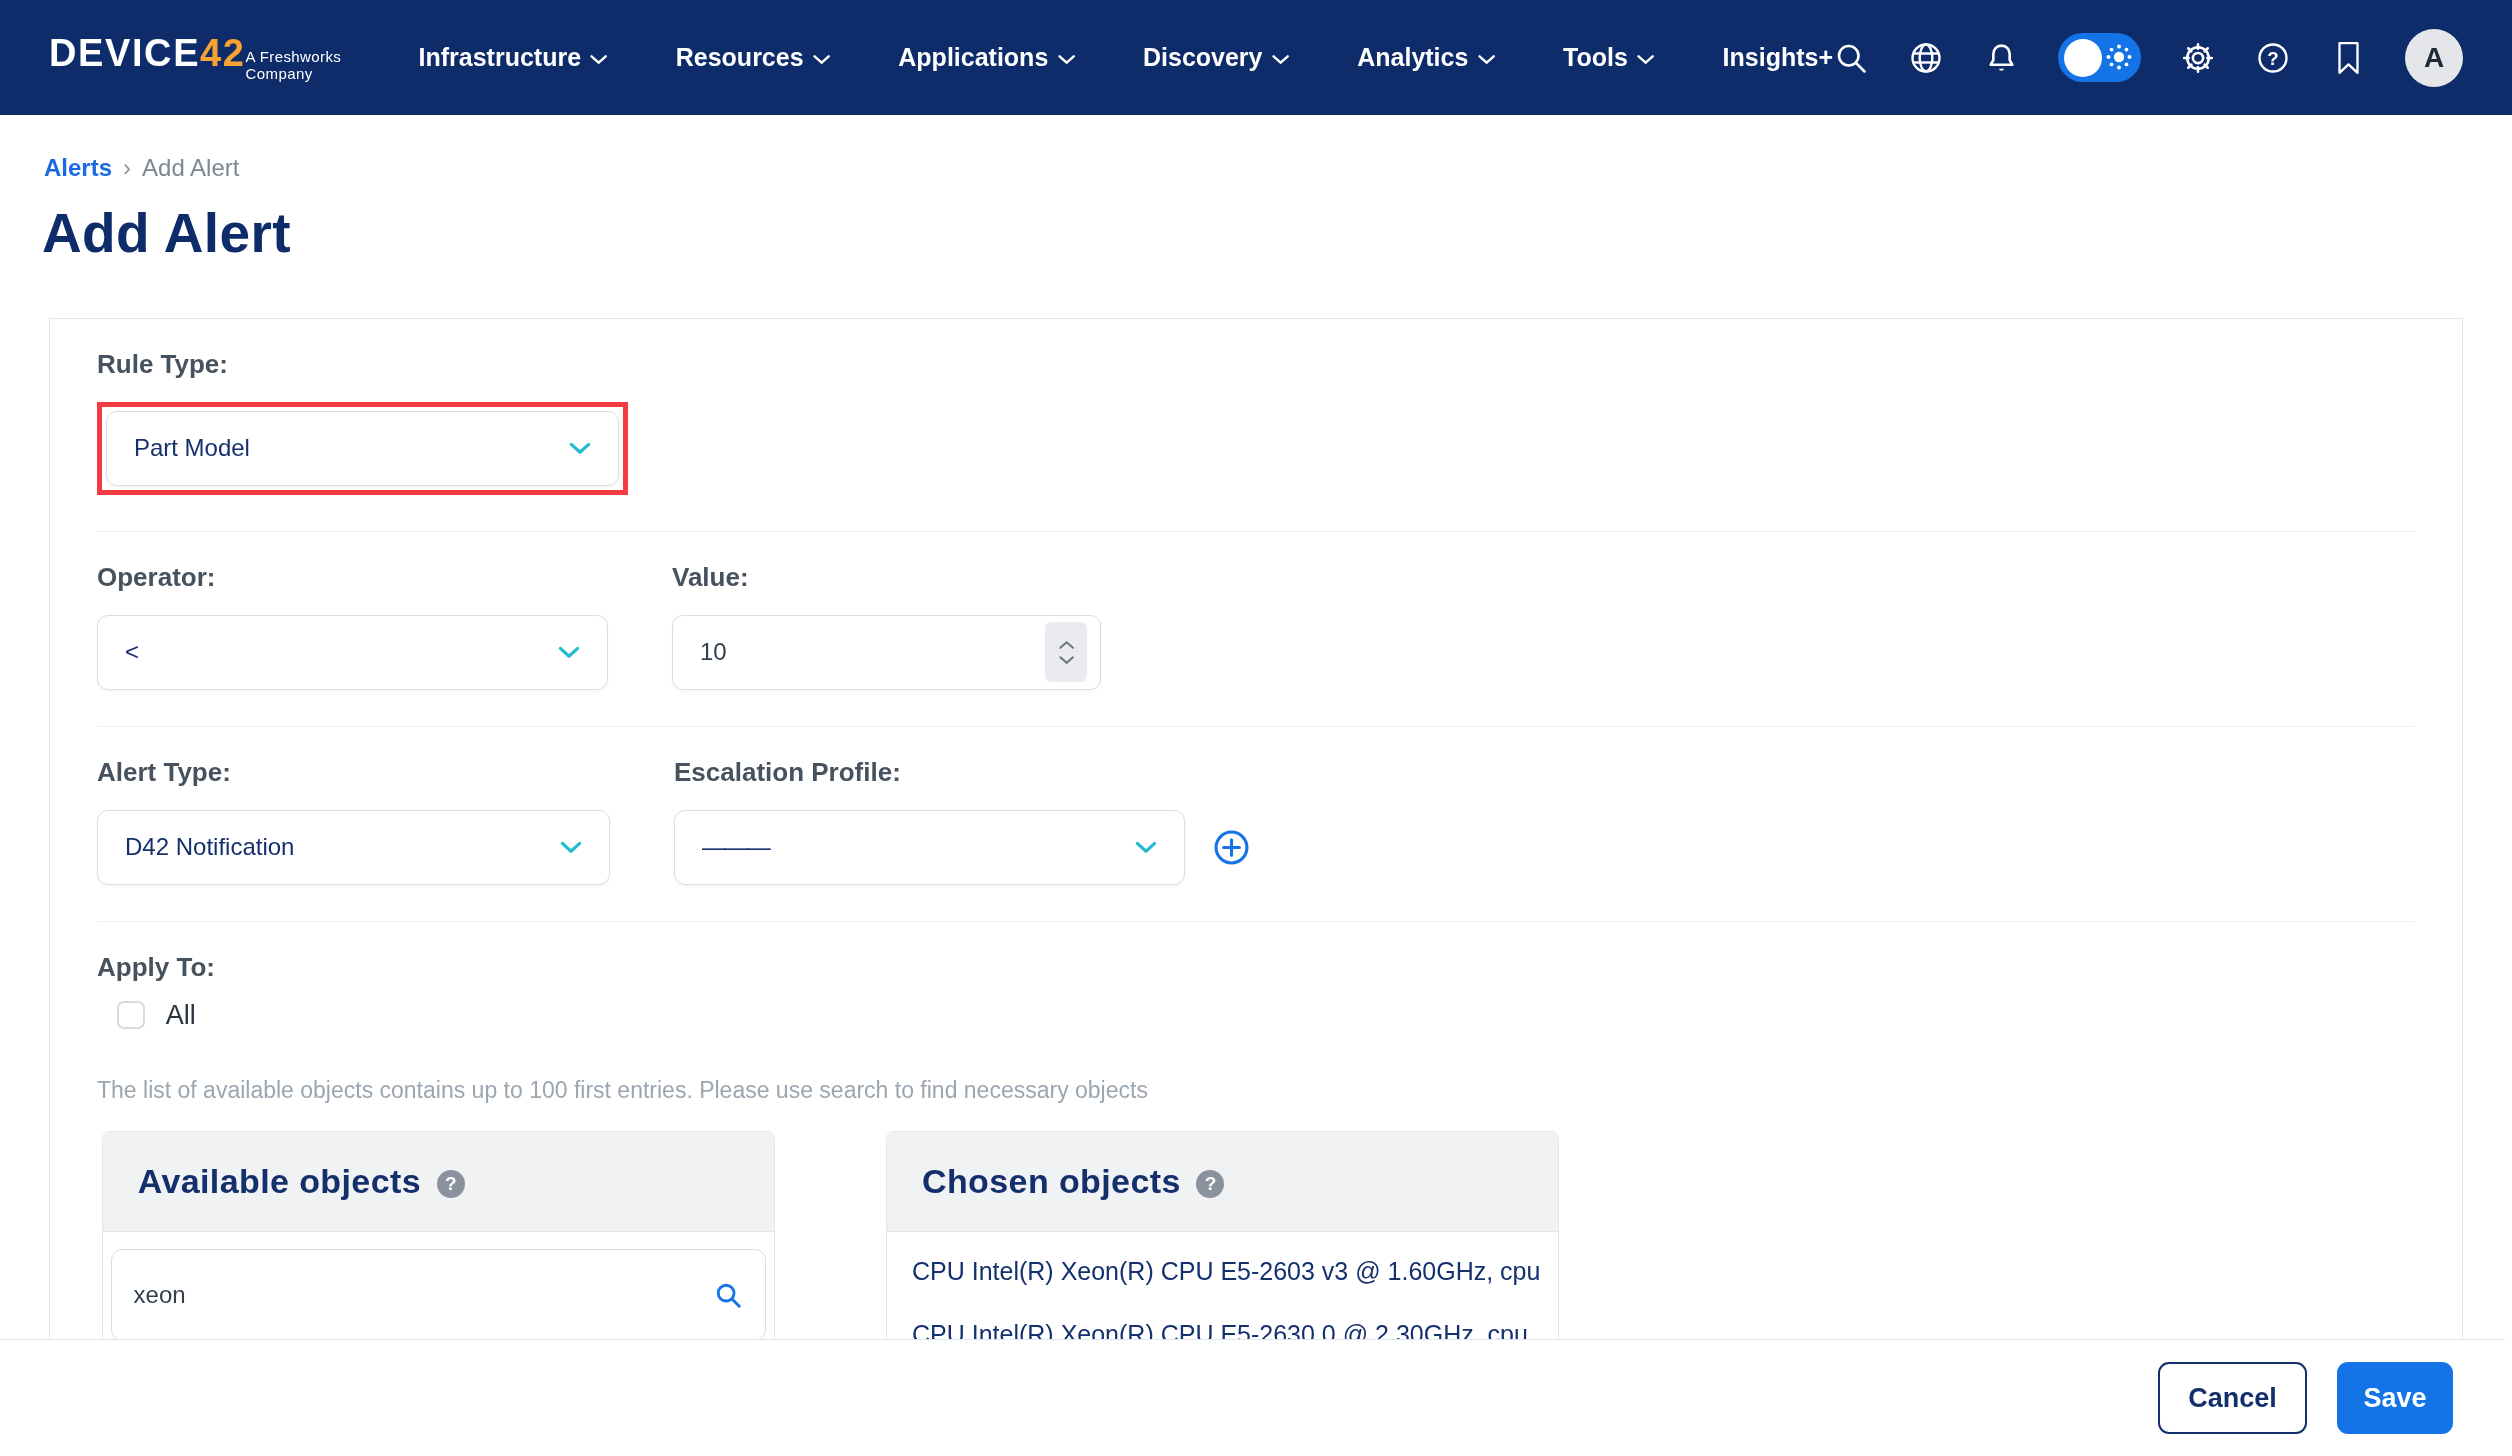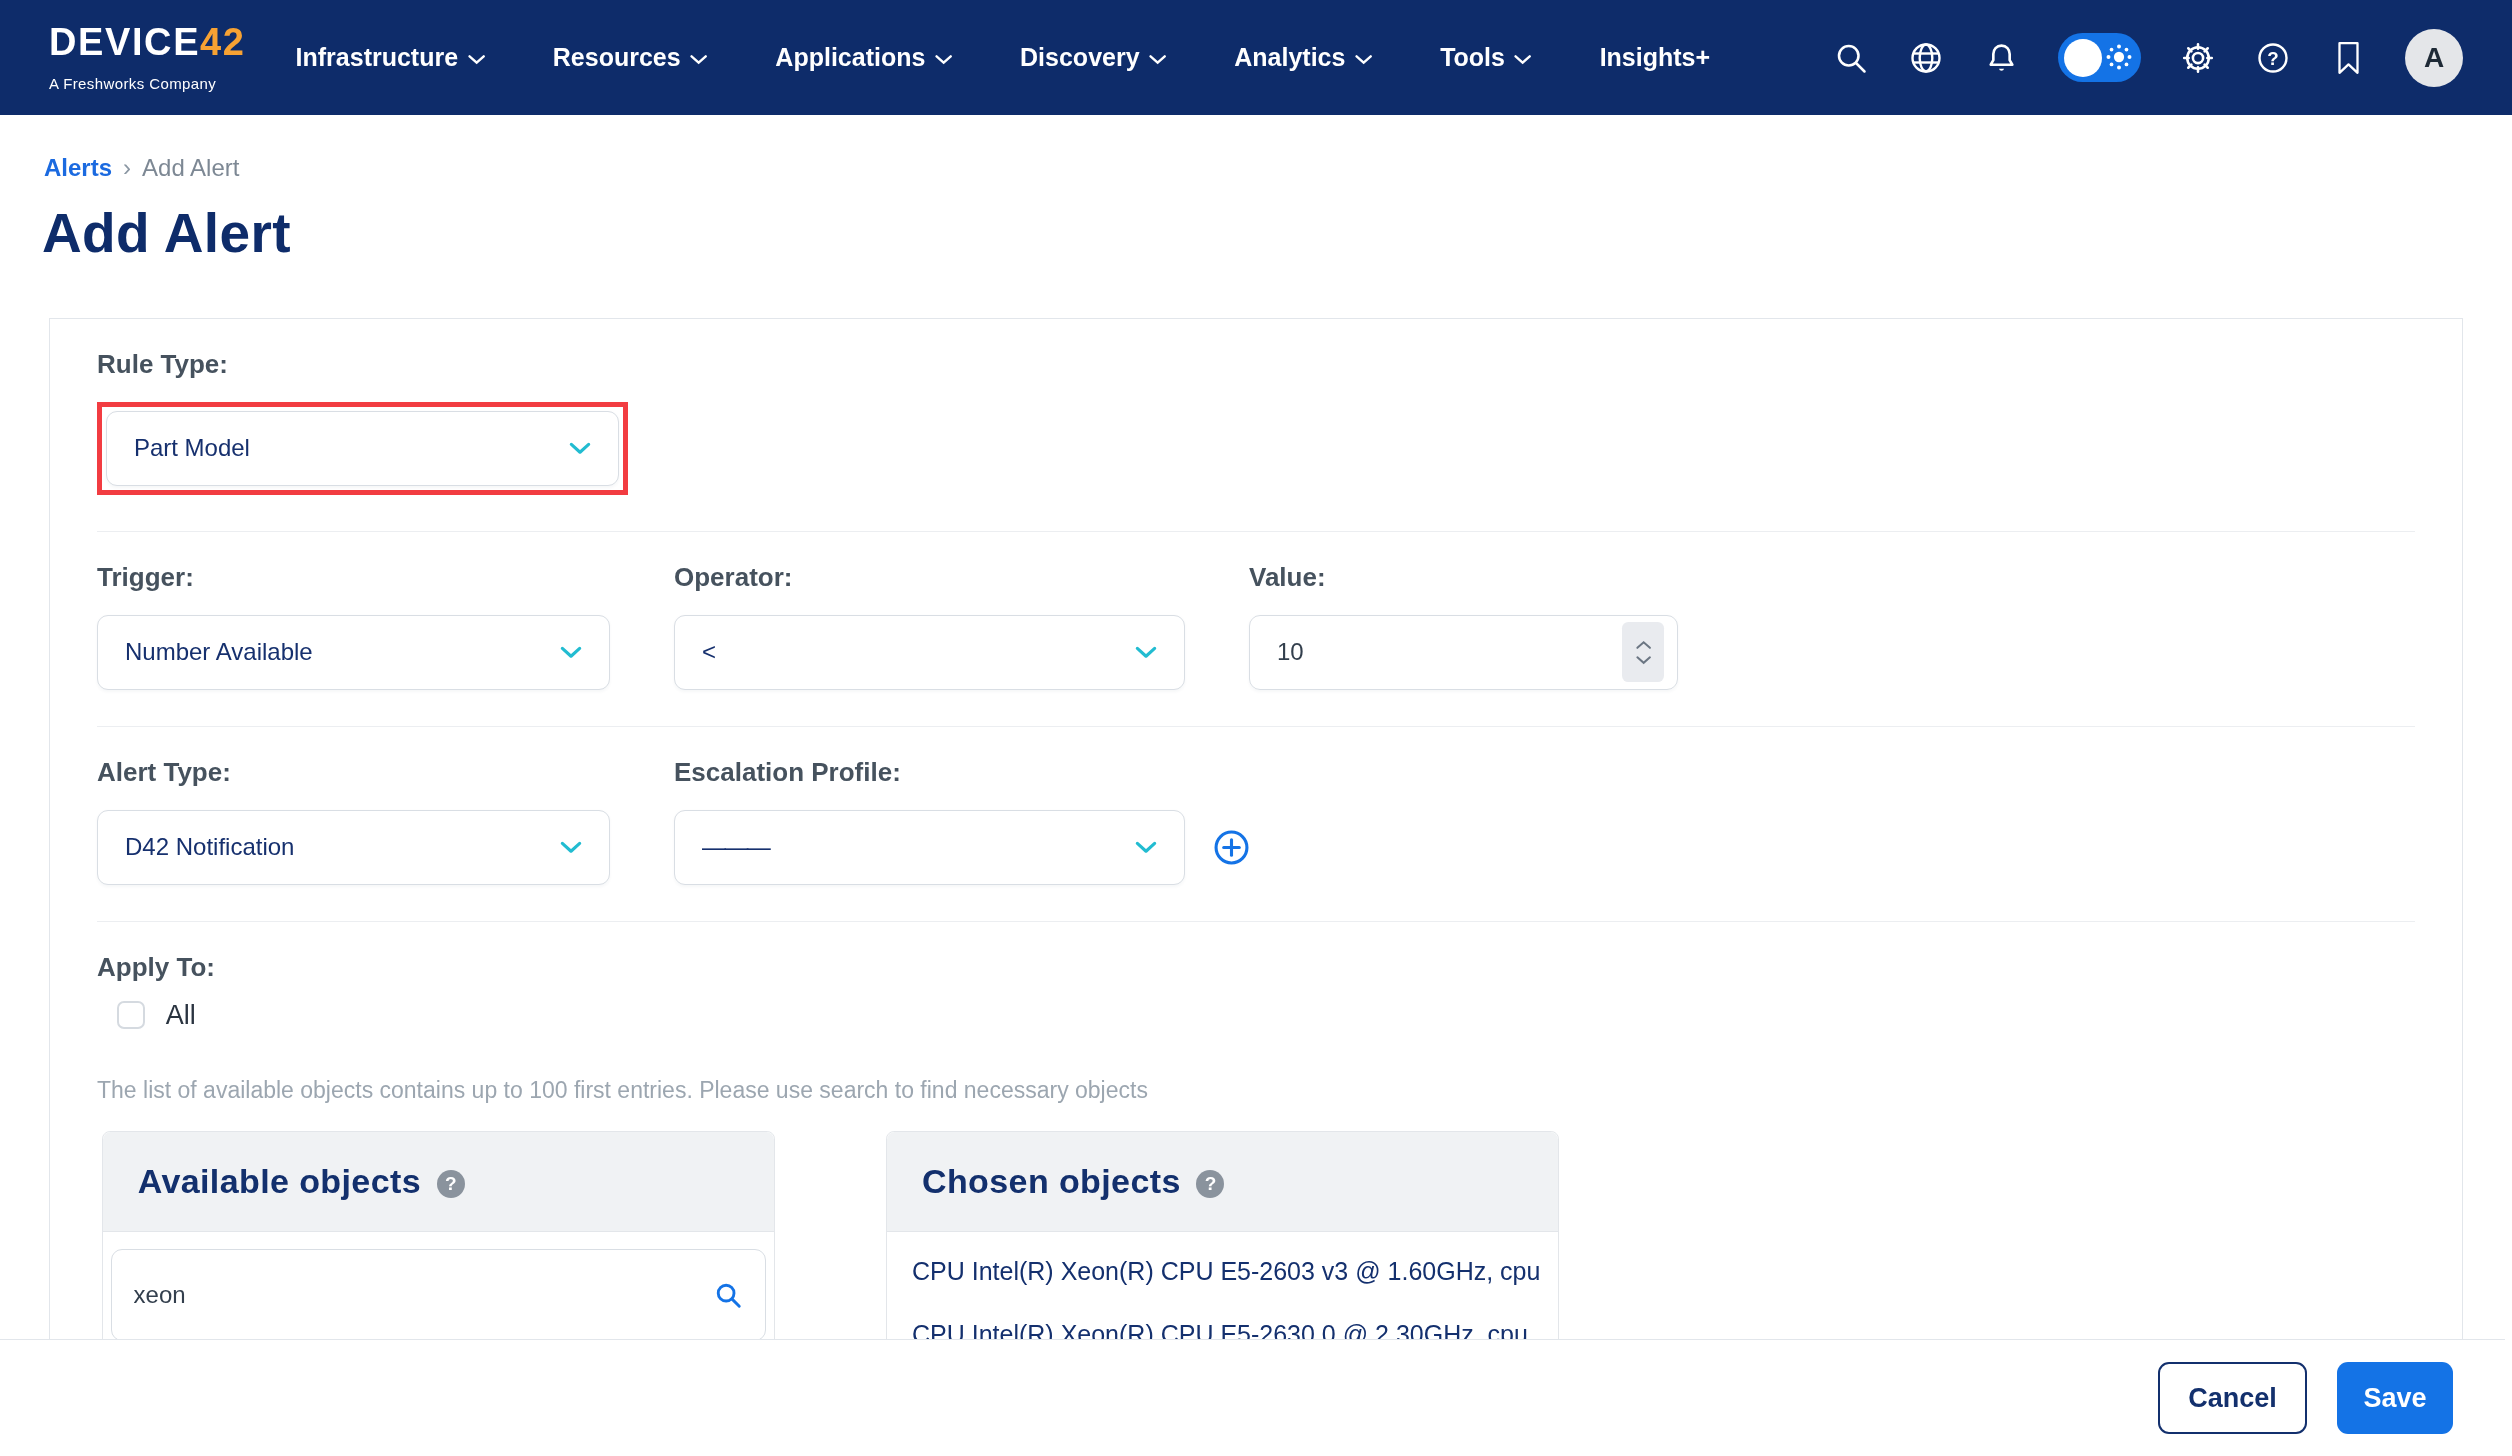--- a/index.html
+++ b/index.html
@@ -2,21 +2,21 @@
 <html style="font-size:12.6px"><head>
 <meta charset="utf-8">
 <style>
   * { margin:0; padding:0; box-sizing:border-box; }
   html,body { width:2512px; height:1456px; overflow:hidden; background:#ffffff;
               font-family:"Liberation Sans", sans-serif; }
 
   
   .navbar { height:115px; background:#0E2C6A; display:flex; align-items:center;
             padding:0 49px; color:#fff; }
-  .logo-block { display:flex; flex-direction:column; margin-right:50px; cursor:pointer; }
+  .logo-block { display:flex; margin-right:50px; cursor:pointer; }
   .logo-main { font-size:38px; font-weight:bold; letter-spacing:1.6px; line-height:1;
                color:#ffffff; font-stretch:condensed; }
   .logo-main .num { color:#F7A233; }
   .logo-tag { font-size:15px; color:#ffffff; margin-top:14px; letter-spacing:0.4px; }
   .nav-menus { display:flex; align-items:center; gap:68px;text-align:center; }
   .nav-item { display:flex; align-items:center; gap:9.4px; font-size:25px; font-weight:bold;
               color:#ffffff; cursor:pointer; white-space:nowrap; }
   .nav-item svg { margin-top:3.1px; }
   .nav-right { margin-left:auto; display:flex; align-items:center; gap:39px; }
   .nav-icon { width:36px; height:36px; display:flex; align-items:center; justify-content:center;
@@ -225,29 +225,20 @@
         <svg width="22" height="13.4" viewBox="0 0 28 17">
             <polyline points="3,3 14,13 25,3" fill="none" stroke="#22BCD1" stroke-width="4" stroke-linecap="round" stroke-linejoin="round"></polyline>
           </svg>
       </div>
     </div>
   </div>
 
   <div class="form-row">
     <div class="row-cols">
       <div>
-        <div class="field-label">Trigger:</div>
-        <div class="select-box">
-          <span>Number Available</span>
-          <svg width="22" height="13.4" viewBox="0 0 28 17">
-              <polyline points="3,3 14,13 25,3" fill="none" stroke="#22BCD1" stroke-width="4" stroke-linecap="round" stroke-linejoin="round"></polyline>
-            </svg>
-        </div>
-      </div>
-      <div>
         <div class="field-label">Operator:</div>
         <div class="select-box w-operator">
           <span>&lt;</span>
           <svg width="22" height="13.4" viewBox="0 0 28 17">
               <polyline points="3,3 14,13 25,3" fill="none" stroke="#22BCD1" stroke-width="4" stroke-linecap="round" stroke-linejoin="round"></polyline>
             </svg>
         </div>
       </div>
       <div>
         <div class="field-label">Value:</div>

